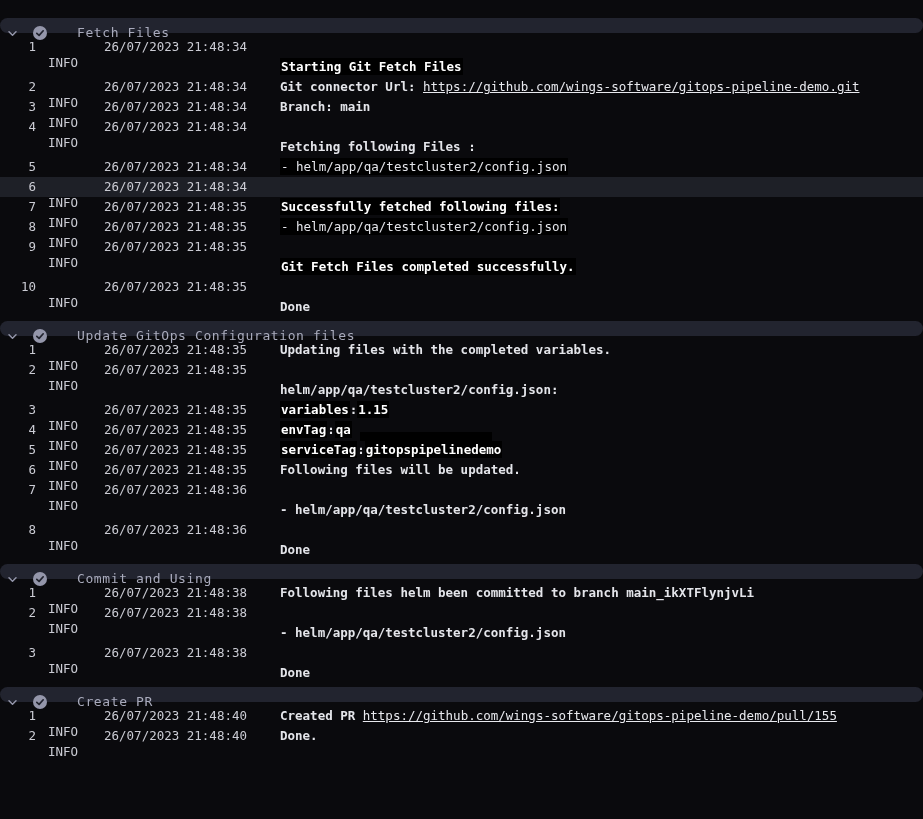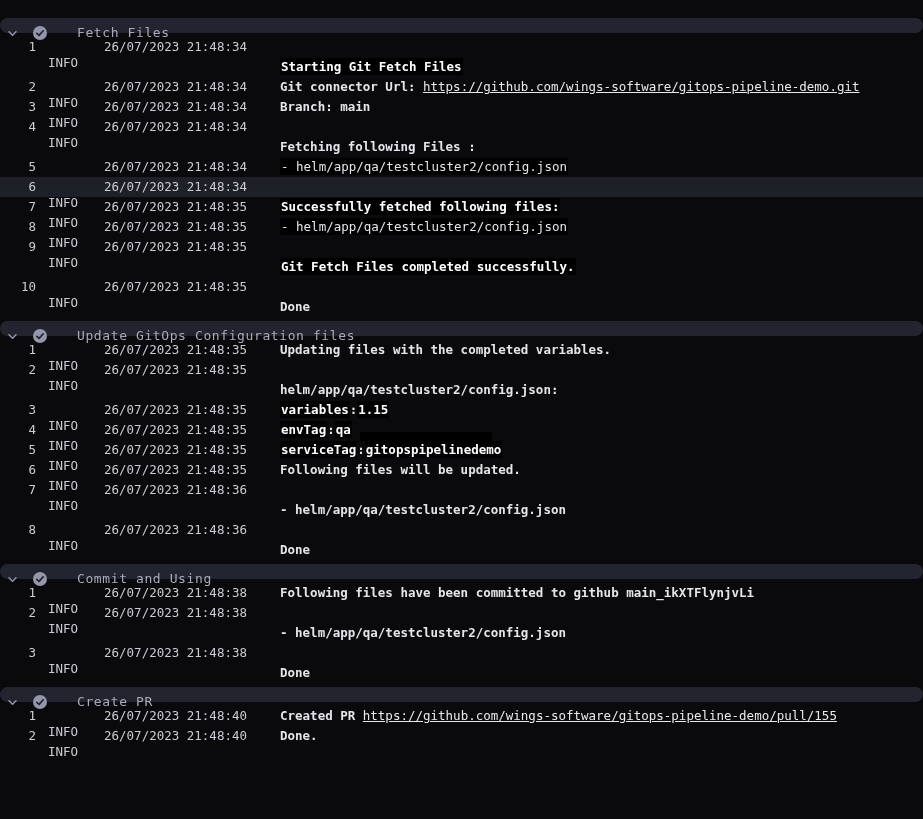--- a/index.html
+++ b/index.html
@@ -126,21 +126,21 @@
           <span class="chev"><svg viewBox="0 0 13 13" width="13" height="13">
               <path d="M3 4.7 L6.5 8.2 L10 4.7" stroke="#9496aa" stroke-width="1.5" fill="none" stroke-linecap="round" stroke-linejoin="round"></path>
             </svg></span>
           <span class="check"><svg viewBox="0 0 16 16" width="16" height="16">
               <circle cx="8" cy="8" r="7" fill="#9496aa"></circle>
               <path d="M4.8 8.3 L7.1 10.4 L11.2 5.8" stroke="#22242f" stroke-width="1.7" fill="none" stroke-linecap="round" stroke-linejoin="round"></path>
             </svg></span>
           <span class="section-title">Commit and Using</span>
         </div>
         <div class="log-area">
-          <div class="log-row"><span class="c-num">1</span><span class="c-lvl">INFO</span><span class="c-ts">26/07/2023 21:48:38</span><span class="c-msg"><span class="seg-plain">Following files have been committed to github main_ikXTFlynjvLi</span></span></div>
+          <div class="log-row"><span class="c-num">1</span><span class="c-lvl">INFO</span><span class="c-ts">26/07/2023 21:48:38</span><span class="c-msg"><span class="seg-plain">Following files helm been committed to branch main_ikXTFlynjvLi</span></span></div>
           <div class="log-row"><span class="c-num">2</span><span class="c-lvl">INFO</span><span class="c-ts">26/07/2023 21:48:38</span><span class="c-msg"></span></div>
           <div class="log-row"><span class="c-msg"><span class="seg-plain">- helm/app/qa/testcluster2/config.json</span></span></div>
           <div class="log-row"><span class="c-num">3</span><span class="c-lvl">INFO</span><span class="c-ts">26/07/2023 21:48:38</span><span class="c-msg"></span></div>
           <div class="log-row"><span class="c-msg"><span class="seg-plain">Done</span></span></div>
         </div>
       </div>
       <div>
         <div class="section-header">
           <span class="chev"><svg viewBox="0 0 13 13" width="13" height="13">
               <path d="M3 4.7 L6.5 8.2 L10 4.7" stroke="#9496aa" stroke-width="1.5" fill="none" stroke-linecap="round" stroke-linejoin="round"></path>

